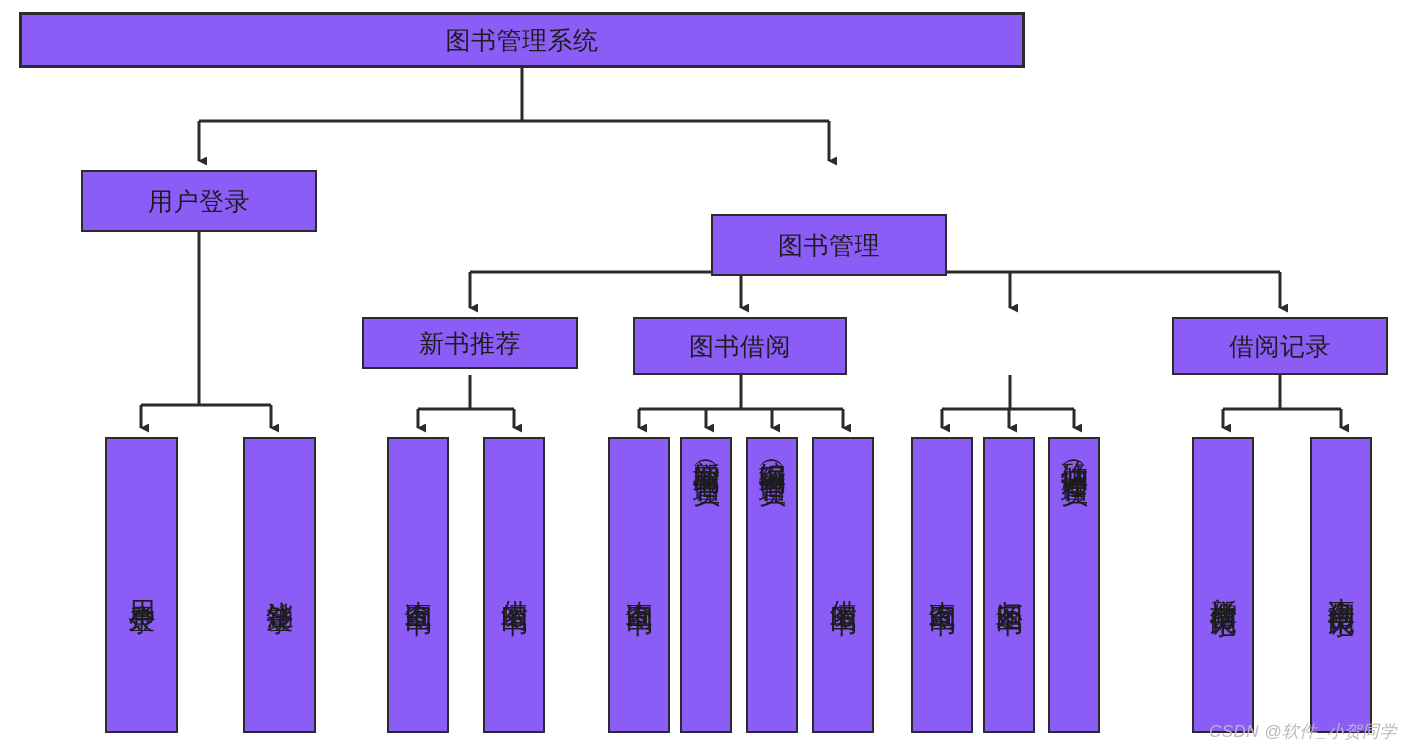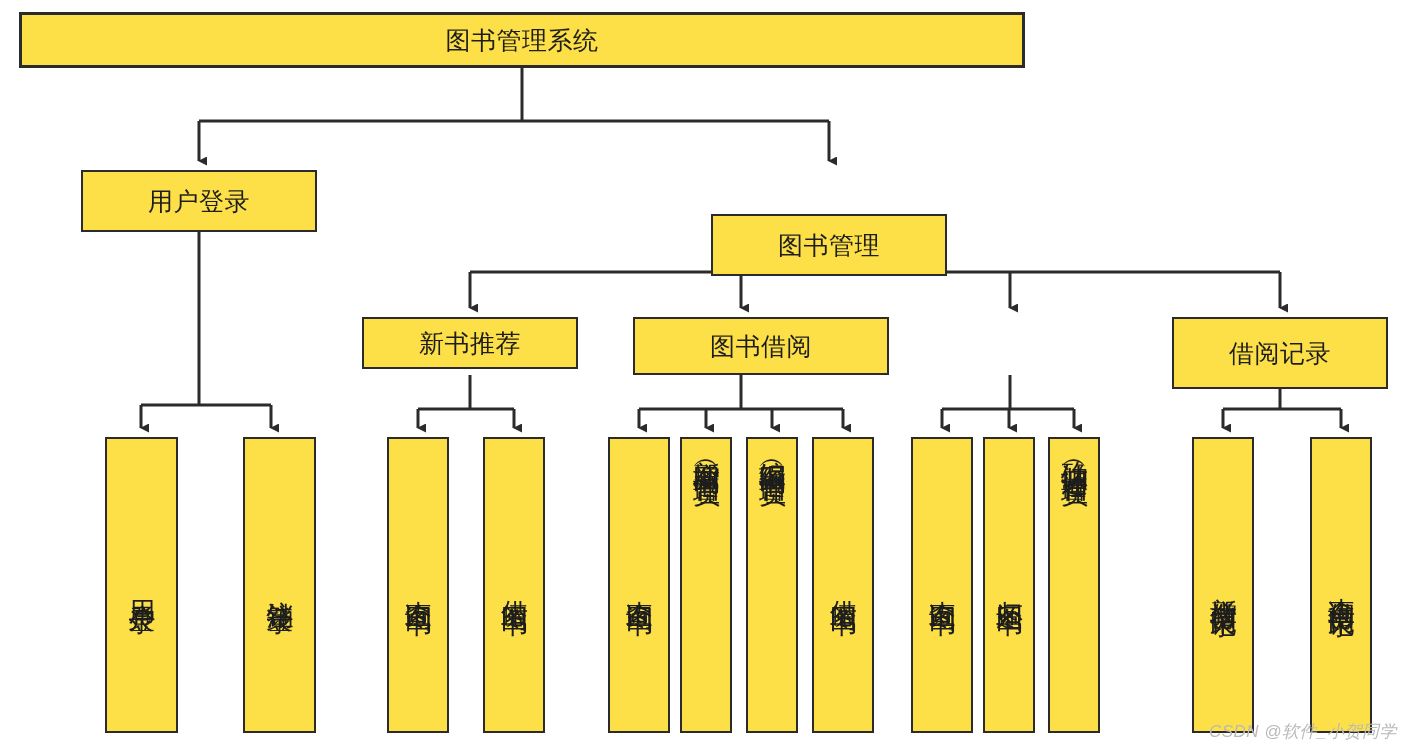--- a/index.html
+++ b/index.html
@@ -1,19 +1,19 @@
 <!DOCTYPE html>
 <html><head>
 <meta charset="utf-8">
 <style>
   html,body{margin:0;padding:0;background:#ffffff;}
   body{font-family:"Liberation Sans","DejaVu Sans",sans-serif;}
   #canvas{position:relative;width:1405px;height:747px;background:#ffffff;overflow:hidden;}
   #wires{position:absolute;left:0;top:0;width:1405px;height:747px;}
-  .node{position:absolute;box-sizing:border-box;background:#fde047;
+  .node{position:absolute;box-sizing:border-box;background:#8b5cf6;
         border:2px solid #2b2b2b;display:flex;align-items:center;justify-content:center;
         color:#1d1d1d;}
   .node.root{border-width:3px;}
   .node .lbl{display:block;line-height:1.12;letter-spacing:.5px;}
   .h-node .lbl{font-size:25px;white-space:nowrap;}
   .root .lbl{font-size:25px;}
   .v-node{align-items:flex-start;justify-content:center;padding-top:0;}
   .v-node .lbl{writing-mode:vertical-rl;text-orientation:upright;
                font-size:27px;letter-spacing:3px;line-height:1.0;
                white-space:nowrap;}
@@ -83,24 +83,24 @@
   <div class="node h-node" style="left:81px;top:170px;width:236px;height:62px;">
     <span class="lbl">用户登录</span>
   </div>
   <div class="node h-node" style="left:711px;top:170px;width:236px;height:62px;margin-top:44px;">
     <span class="lbl">图书管理</span>
   </div>
 
   <div class="node h-node" style="left:362px;top:317px;width:216px;height:52px;">
     <span class="lbl">新书推荐</span>
   </div>
-  <div class="node h-node" style="left:633px;top:317px;width:256px;height:58px;">
+  <div class="node h-node" style="left:633px;top:317px;width:214px;height:58px;">
     <span class="lbl">图书借阅</span>
   </div>
-  <div class="node h-node" style="left:1172px;top:317px;width:216px;height:72px;">
+  <div class="node h-node" style="left:1172px;top:317px;width:216px;height:58px;">
     <span class="lbl">借阅记录</span>
   </div>
 
   <div class="node v-node anchor-mid" style="left:105px;top:437px;width:73px;height:296px;">
     <span class="lbl">用户登录</span>
   </div>
   <div class="node v-node anchor-mid" style="left:243px;top:437px;width:73px;height:296px;">
     <span class="lbl">注销登录</span>
   </div>
 

